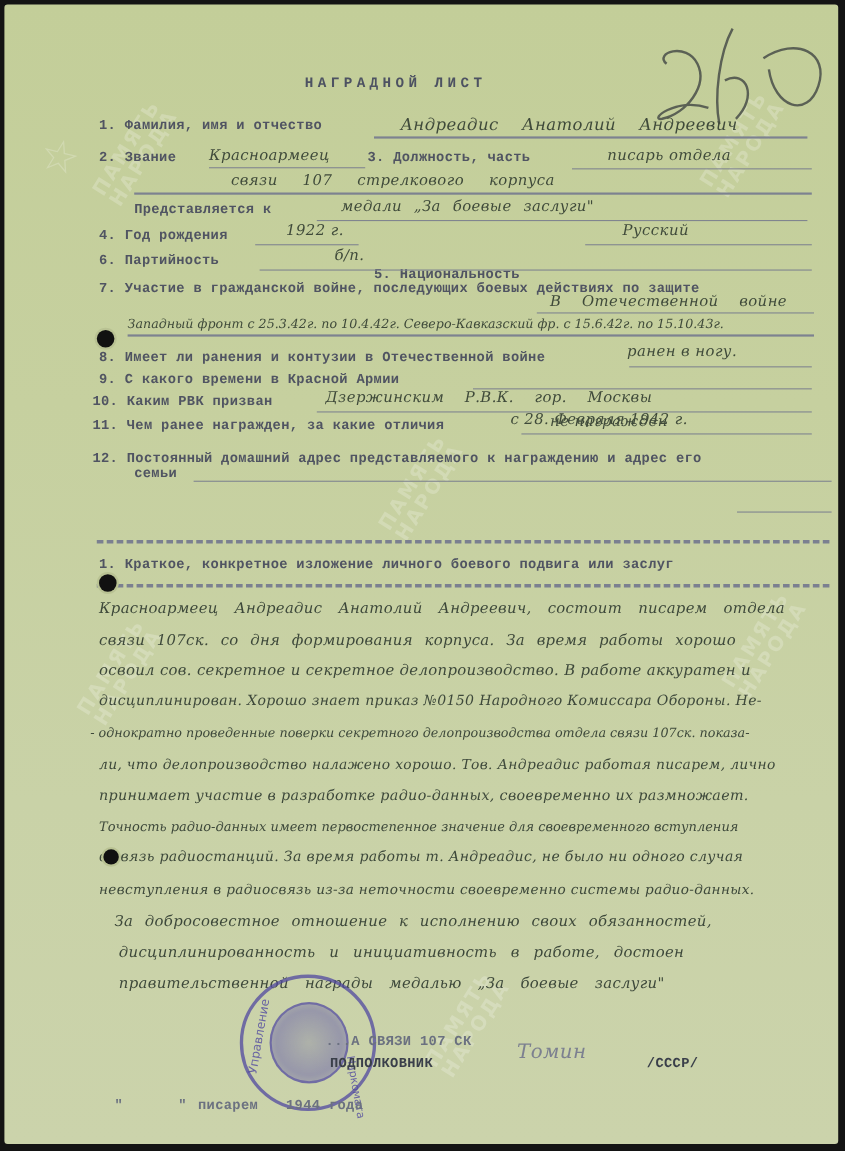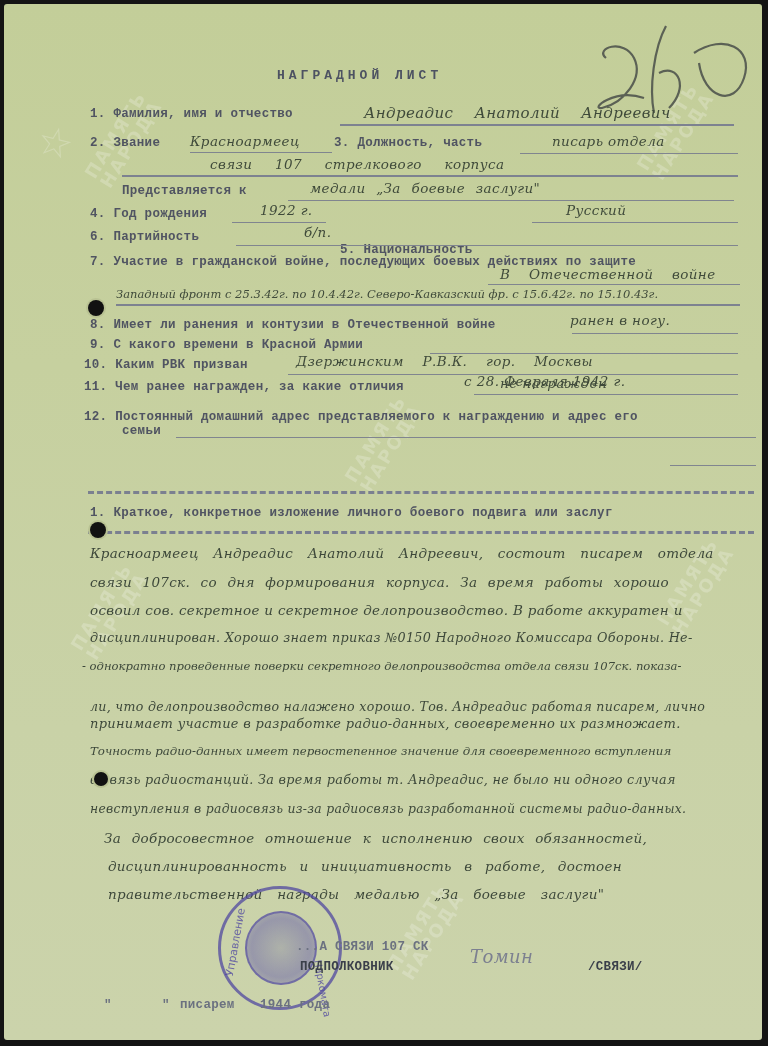--- a/index.html
+++ b/index.html
@@ -106,40 +106,40 @@
 
   <div class="typed" style="left:86px;top:502px;">1. Краткое, конкретное изложение личного боевого подвига или заслуг</div>
   <div class="dashrule" style="left:84px;right:8px;top:527px;"></div>
 
   <div>
     <div class="hw-line" style="top:541px;word-spacing:10px;">Красноармеец Андреадис Анатолий Андреевич, состоит писарем отдела</div>
     <div class="hw-line" style="top:570px;word-spacing:6px;">связи 107ск. со дня формирования корпуса. За время работы хорошо</div>
     <div class="hw-line" style="top:598px;">освоил сов. секретное и секретное делопроизводство. В работе аккуратен и</div>
     <div class="hw-line" style="top:626px;font-size:12.8px;">дисциплинирован. Хорошо знает приказ №0150 Народного Комиссара Обороны. Не-</div>
     <div class="hw-line" style="left:78px;top:655px;font-size:11.6px;letter-spacing:0;">- однократно проведенные поверки секретного делопроизводства отдела связи 107ск. показа-</div>
-    <div class="hw-line" style="top:683px;font-size:12.6px;margin-top:12px;">ли, что делопроизводство налажено хорошо. Тов. Андреадис работая писарем, лично</div>
+    <div class="hw-line" style="top:683px;font-size:12.6px;">ли, что делопроизводство налажено хорошо. Тов. Андреадис работая писарем, лично</div>
     <div class="hw-line" style="top:712px;font-size:13px;">принимает участие в разработке радио-данных, своевременно их размножает.</div>
     <div class="hw-line" style="top:740px;font-size:11.8px;letter-spacing:0;">Точность радио-данных имеет первостепенное значение для своевременного вступления</div>
     <div class="hw-line" style="top:768px;font-size:12.8px;">в связь радиостанций. За время работы т. Андреадис, не было ни одного случая</div>
-    <div class="hw-line" style="top:797px;font-size:12.4px;">невступления в радиосвязь из-за радиосвязь разработанной системы радио-данных.</div>
+    <div class="hw-line" style="top:797px;font-size:12.4px;">невступления в радиосвязь из-за неточности своевременно системы радио-данных.</div>
     <div class="hw-line" style="left:100px;top:826px;word-spacing:6px;">За добросовестное отношение к исполнению своих обязанностей,</div>
     <div class="hw-line" style="left:104px;top:854px;word-spacing:8px;">дисциплинированность и инициативность в работе, достоен</div>
     <div class="hw-line" style="left:104px;top:882px;word-spacing:10px;">правительственной награды медалью „За боевые заслуги"</div>
   </div>
 
   <div class="stamp">
     <div class="stamp-inner"></div>
     <div class="stamp-text" style="left:2px;top:86px;transform:rotate(-80deg);transform-origin:left top;">Управление</div>
     <div class="stamp-text" style="left:102px;top:70px;transform:rotate(80deg);transform-origin:left top;font-size:10px;">Наркомата</div>
   </div>
 
   <div class="typed" style="left:292px;top:936px;color:#6b7180;">...А СВЯЗИ 107 СК</div>
   <div class="typed" style="left:296px;top:956px;color:#3a3f4a;">ПОДПОЛКОВНИК</div>
   <div class="hand" style="left:466px;top:942px;color:#7c8090;font-size:18px;">Томин</div>
-  <div class="typed" style="left:584px;top:956px;color:#3a3f4a;">/СВЯЗИ/</div>
+  <div class="typed" style="left:584px;top:956px;color:#3a3f4a;">/СССР/</div>
 
   <div class="typed" style="left:100px;top:994px;color:#6b7180;">"</div>
   <div class="typed" style="left:158px;top:994px;color:#6b7180;">"</div>
   <div class="typed" style="left:176px;top:994px;color:#6b7180;">писарем</div>
   <div class="typed" style="left:256px;top:994px;color:#6b7180;">1944 года</div>
 
   <div class="hole" style="left:84px;top:296px;"></div>
   <div class="hole" style="left:86px;top:518px;"></div>
   <div class="hole" style="left:90px;top:768px;width:14px;height:14px;"></div>
 </div>

